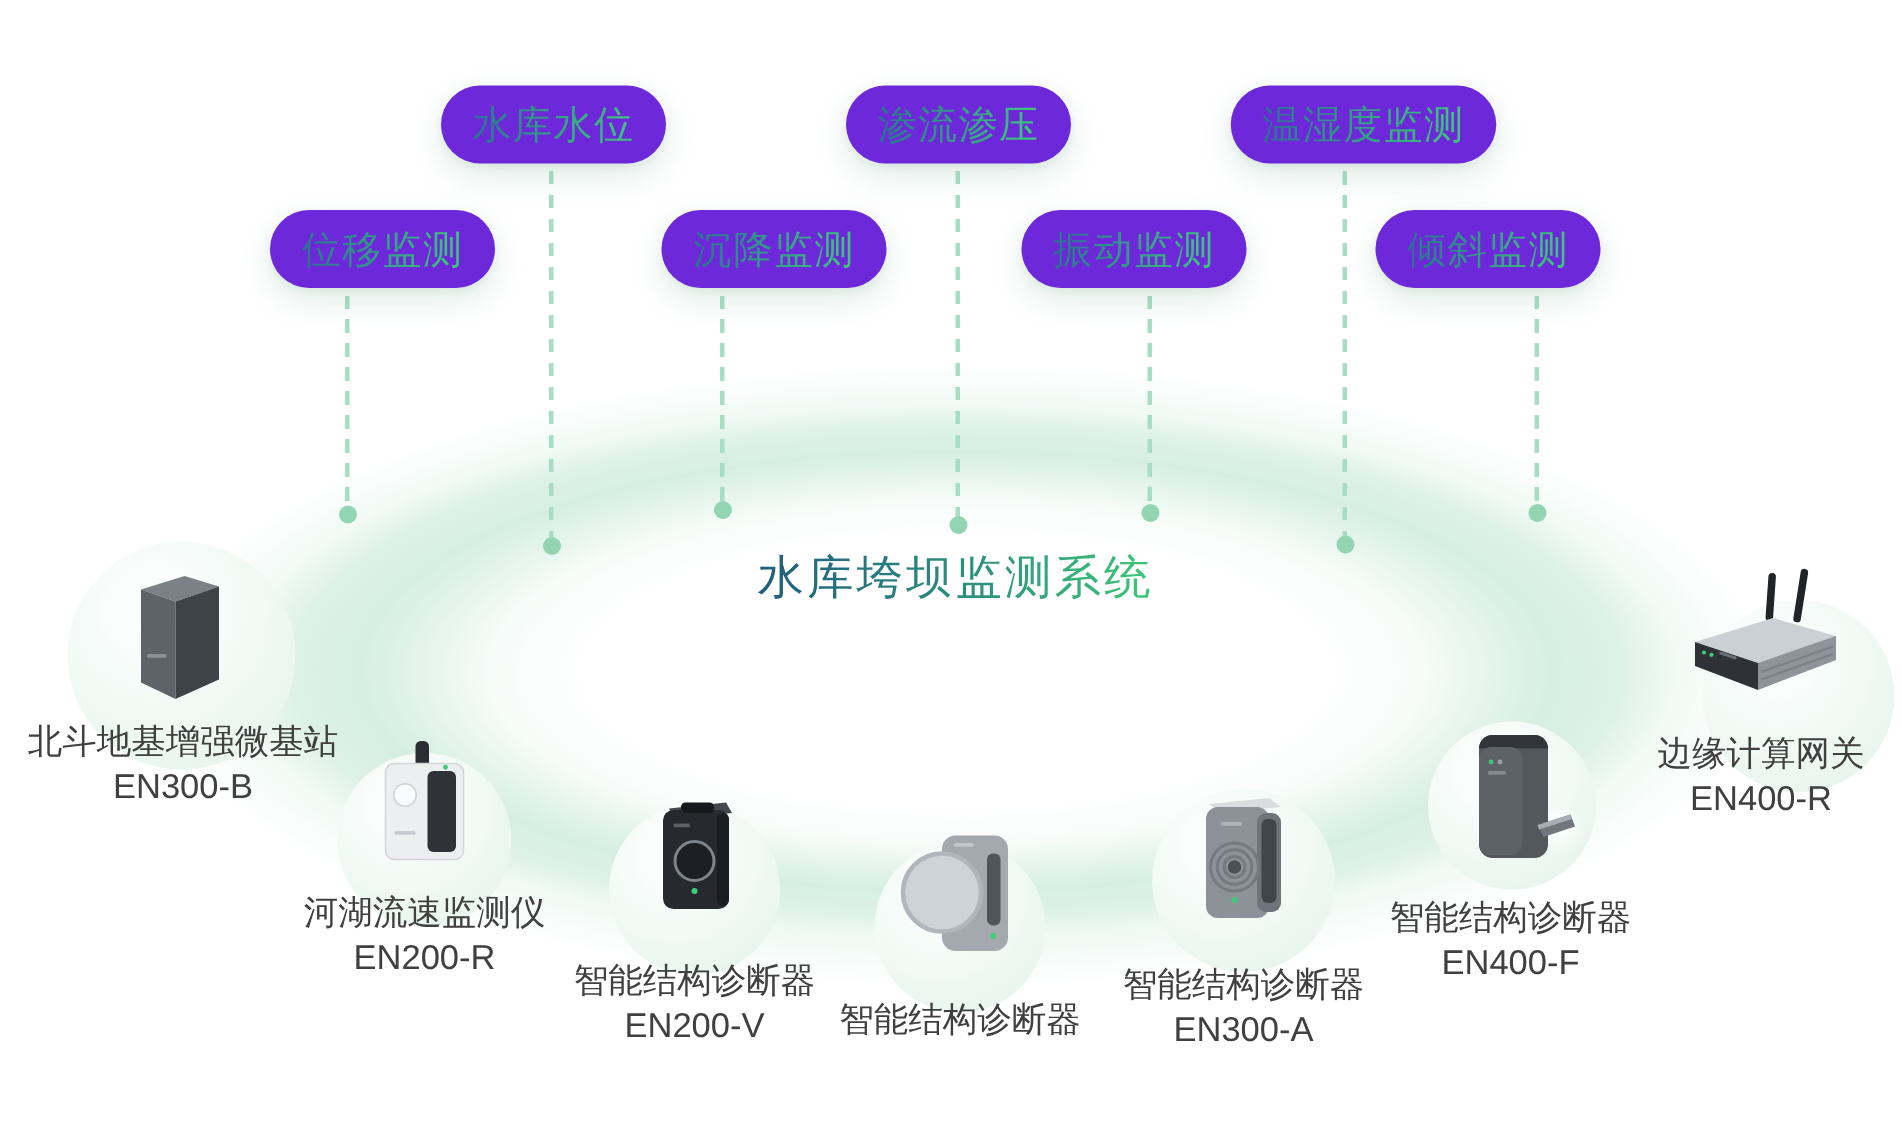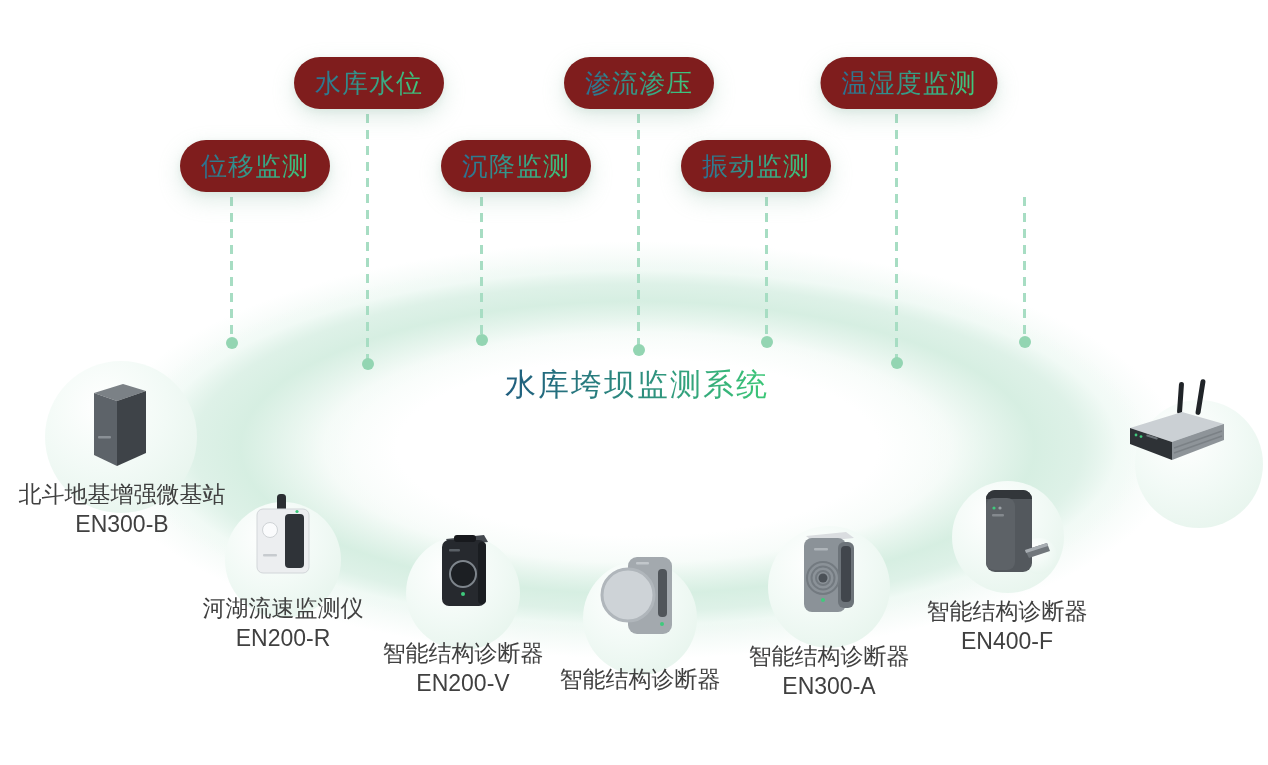--- a/index.html
+++ b/index.html
@@ -19,21 +19,21 @@
     left:115px;top:255px;width:1045px;height:385px;
     background:radial-gradient(50% 50% at 50% 50%,
       rgba(255,255,255,0) 46%, rgba(240,249,244,.55) 60%,
       rgba(213,238,225,.95) 76%, rgba(221,241,231,.95) 85%,
       rgba(240,250,245,.55) 92%, rgba(255,255,255,0) 98%);
   }
   
   .pill{
     position:absolute;height:52px;transform:translateX(-50%);
     display:inline-flex;align-items:center;
-    padding:0 21px;background:#7f1d1d;border-radius:28px;
+    padding:0 21px;background:#6d28d9;border-radius:28px;
     box-shadow:0 8px 22px rgba(146,190,168,.30), 0 2px 6px rgba(160,195,178,.18);
     white-space:nowrap;
   }
   .pill span{
     font-size:26px;font-weight:500;letter-spacing:1px;
     background:linear-gradient(90deg,#2b7193,#3fca7c);
     -webkit-background-clip:text;background-clip:text;color:transparent;
   }
   
   .dline{
@@ -89,20 +89,23 @@
       <span>沉降监测</span>
     </div>
   <div class="pill" style="left:639px;top:57px">
       <span>渗流渗压</span>
     </div>
   <div class="pill" style="left:756px;top:140px">
       <span>振动监测</span>
     </div>
   <div class="pill" style="left:909px;top:57px">
       <span>温湿度监测</span>
+    </div>
+  <div class="pill" style="left:992px;top:140px">
+      <span>倾斜监测</span>
     </div>
 
   <div class="title">水库垮坝监测系统</div>
 
   <div class="circ" style="left:45px;top:361px;width:152px;height:152px"></div>
   <div class="circ" style="left:225px;top:502px;width:116px;height:116px"></div>
   <div class="circ" style="left:406px;top:536px;width:114px;height:114px"></div>
   <div class="circ" style="left:583px;top:561px;width:114px;height:114px"></div>
   <div class="circ" style="left:768px;top:526px;width:122px;height:122px"></div>
   <div class="circ" style="left:952px;top:481px;width:112px;height:112px"></div>
@@ -198,14 +201,18 @@
     <div>智能结构诊断器</div>
   </div>
   <div class="dlabel" style="left:829px;top:641px">
     <div>智能结构诊断器</div>
     <div>EN300-A</div>
   </div>
   <div class="dlabel" style="left:1007px;top:596px">
     <div>智能结构诊断器</div>
     <div>EN400-F</div>
   </div>
+  <div class="dlabel" style="left:1174px;top:487px">
+    <div>边缘计算网关</div>
+    <div>EN400-R</div>
+  </div>
 
 </div>
 
 </body></html>

